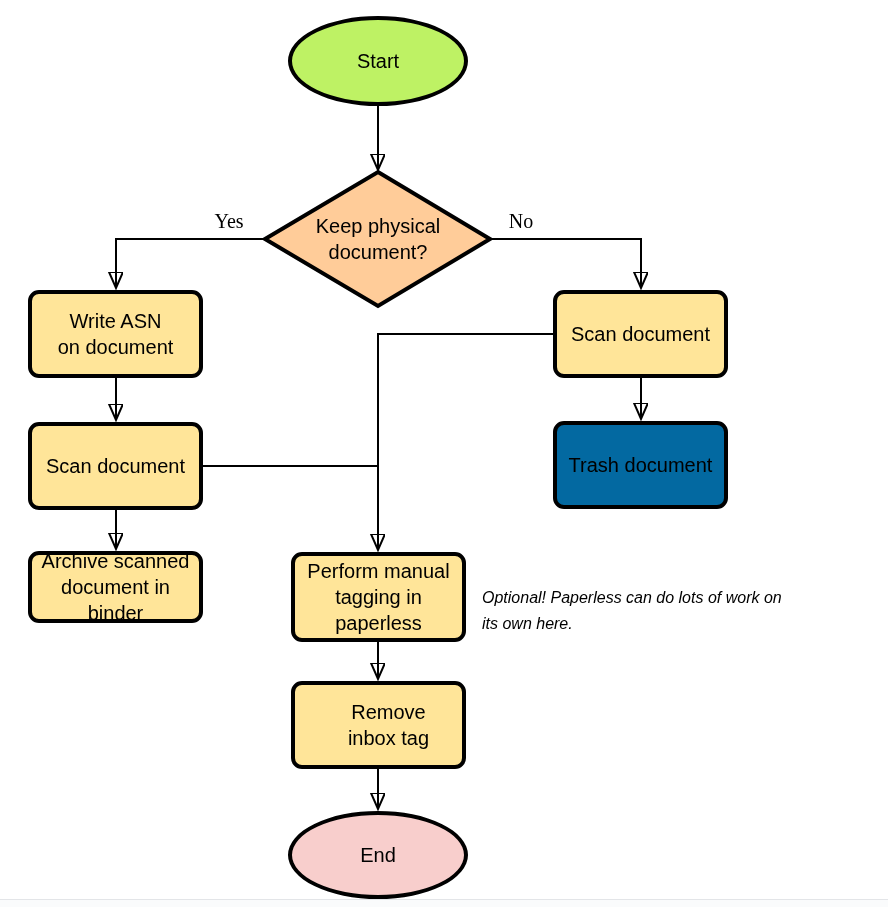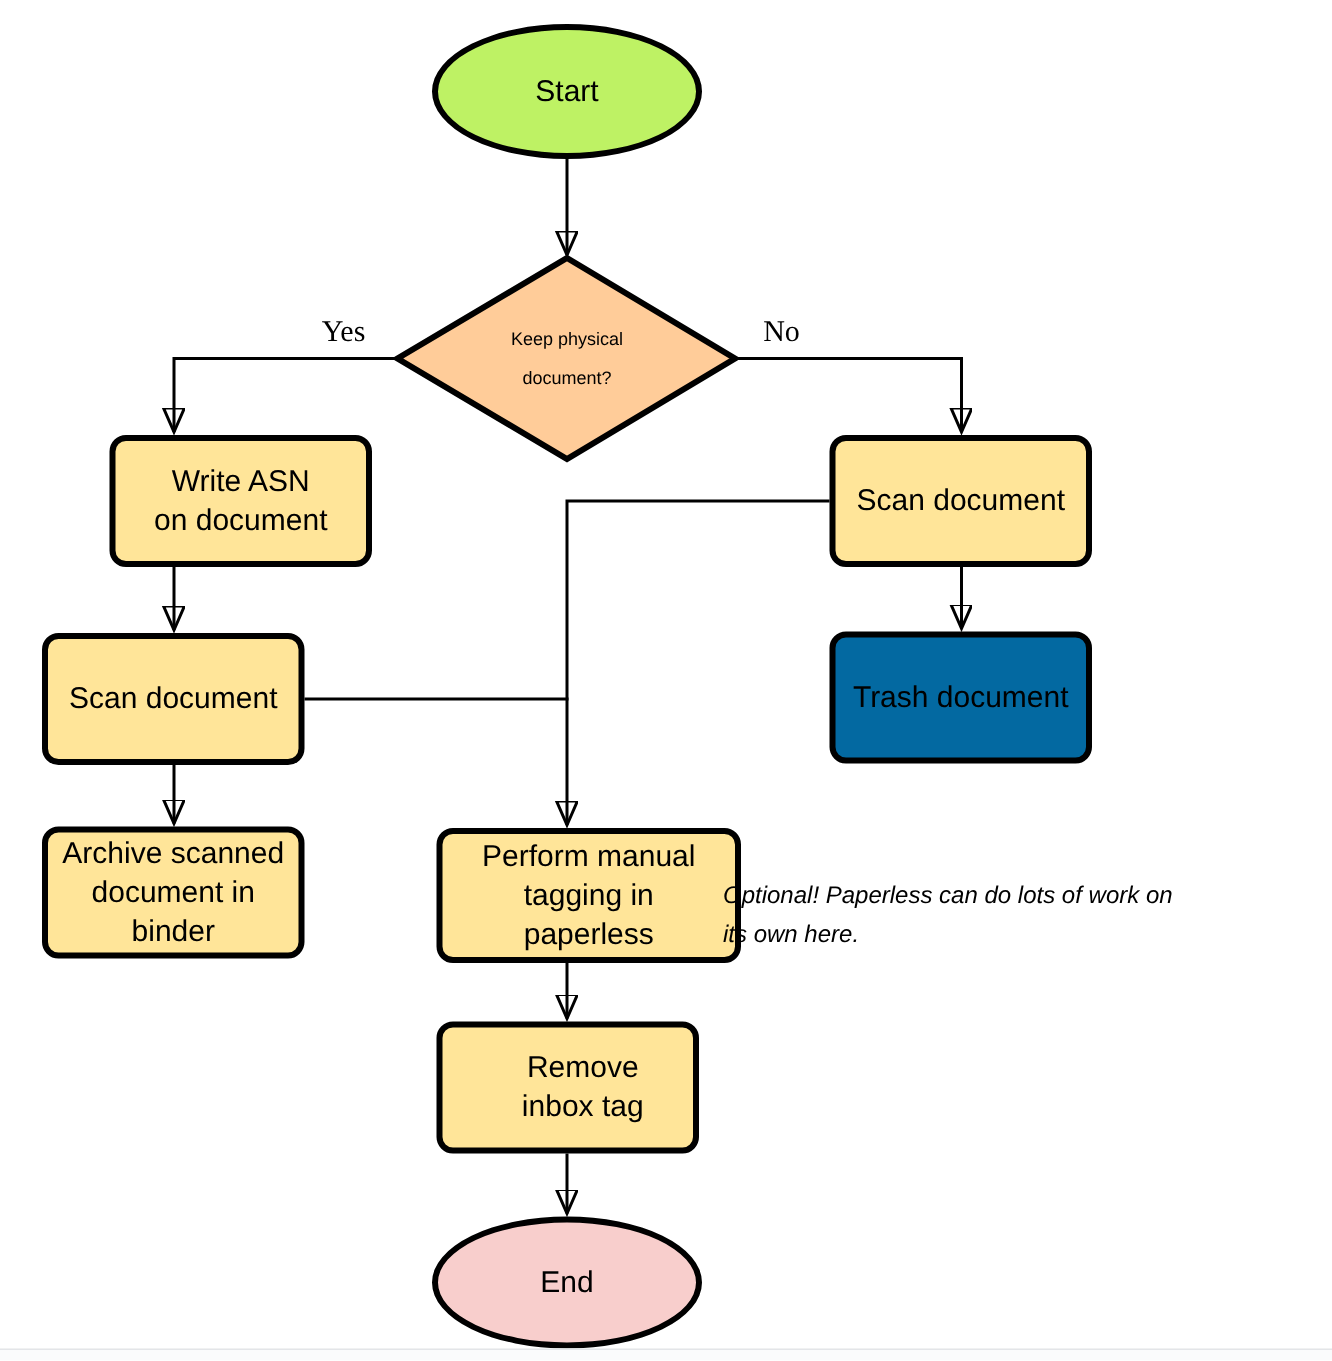--- a/index.html
+++ b/index.html
@@ -28,21 +28,21 @@
   }
   .node .lbl { white-space: pre-line; }
   .rect { border-radius: 11px; }
   .ellipse { border-radius: 50%; }
   .diamond-label {
     position: absolute;
     display: flex;
     align-items: center;
     justify-content: center;
     text-align: center;
-    font-size: 12px;
+    font-size: 20px;
     line-height: 26px;
     white-space: pre-line;
   }
   .edge-label {
     position: absolute;
     transform: translate(-50%, -50%);
     font-size: 20px;
     line-height: 22px;
     background: #fff;
     padding: 0 2px;
@@ -96,44 +96,44 @@
   <div class="node ellipse" style="left: 288px; top: 16px; width: 180px; height: 90px; background-color: #bef264;">
     <span class="lbl">Start</span>
   </div>
 
   <div class="diamond-label" style="left:283px; top:206px; width:190px; height:66px;">Keep physical
 document?</div>
 
   <div class="edge-label" style="left:229px; top:221px;">Yes</div>
   <div class="edge-label" style="left:521px; top:221px;">No</div>
 
-  <div class="node rect" style="left: 28px; top: 290px; width: 175px; height: 88px; background-color: rgb(255, 229, 153); margin-left: 45px;">
+  <div class="node rect" style="left: 28px; top: 290px; width: 175px; height: 88px; background-color: rgb(255, 229, 153);">
     <span class="lbl">Write ASN
 on document</span>
   </div>
 
   <div class="node rect" style="left: 28px; top: 422px; width: 175px; height: 88px; background-color: rgb(255, 229, 153);">
     <span class="lbl">Scan document</span>
   </div>
 
-  <div class="node rect" style="left: 28px; top: 551px; width: 175px; height: 88px; background-color: rgb(255, 229, 153);">
+  <div class="node rect" style="left: 28px; top: 551px; width: 175px; height: 72px; background-color: rgb(255, 229, 153);">
     <span class="lbl">Archive scanned
 document in
 binder</span>
   </div>
 
   <div class="node rect" style="left: 553px; top: 290px; width: 175px; height: 88px; background-color: rgb(255, 229, 153);">
     <span class="lbl">Scan document</span>
   </div>
 
   <div class="node rect" style="left: 553px; top: 421px; width: 175px; height: 88px; background-color: #0369a1; align-items: center;">
     <span class="lbl">Trash document</span>
   </div>
 
-  <div class="node rect" style="left: 291px; top: 552px; width: 203px; height: 90px; background-color: rgb(255, 229, 153);">
+  <div class="node rect" style="left: 291px; top: 552px; width: 175px; height: 90px; background-color: rgb(255, 229, 153);">
     <span class="lbl">Perform manual
 tagging in
 paperless</span>
   </div>
 
   <div class="node rect" style="left: 291px; top: 681px; width: 175px; height: 88px; background-color: rgb(255, 229, 153); padding-left: 20px;">
     <span class="lbl">Remove
 inbox tag</span>
   </div>
 

